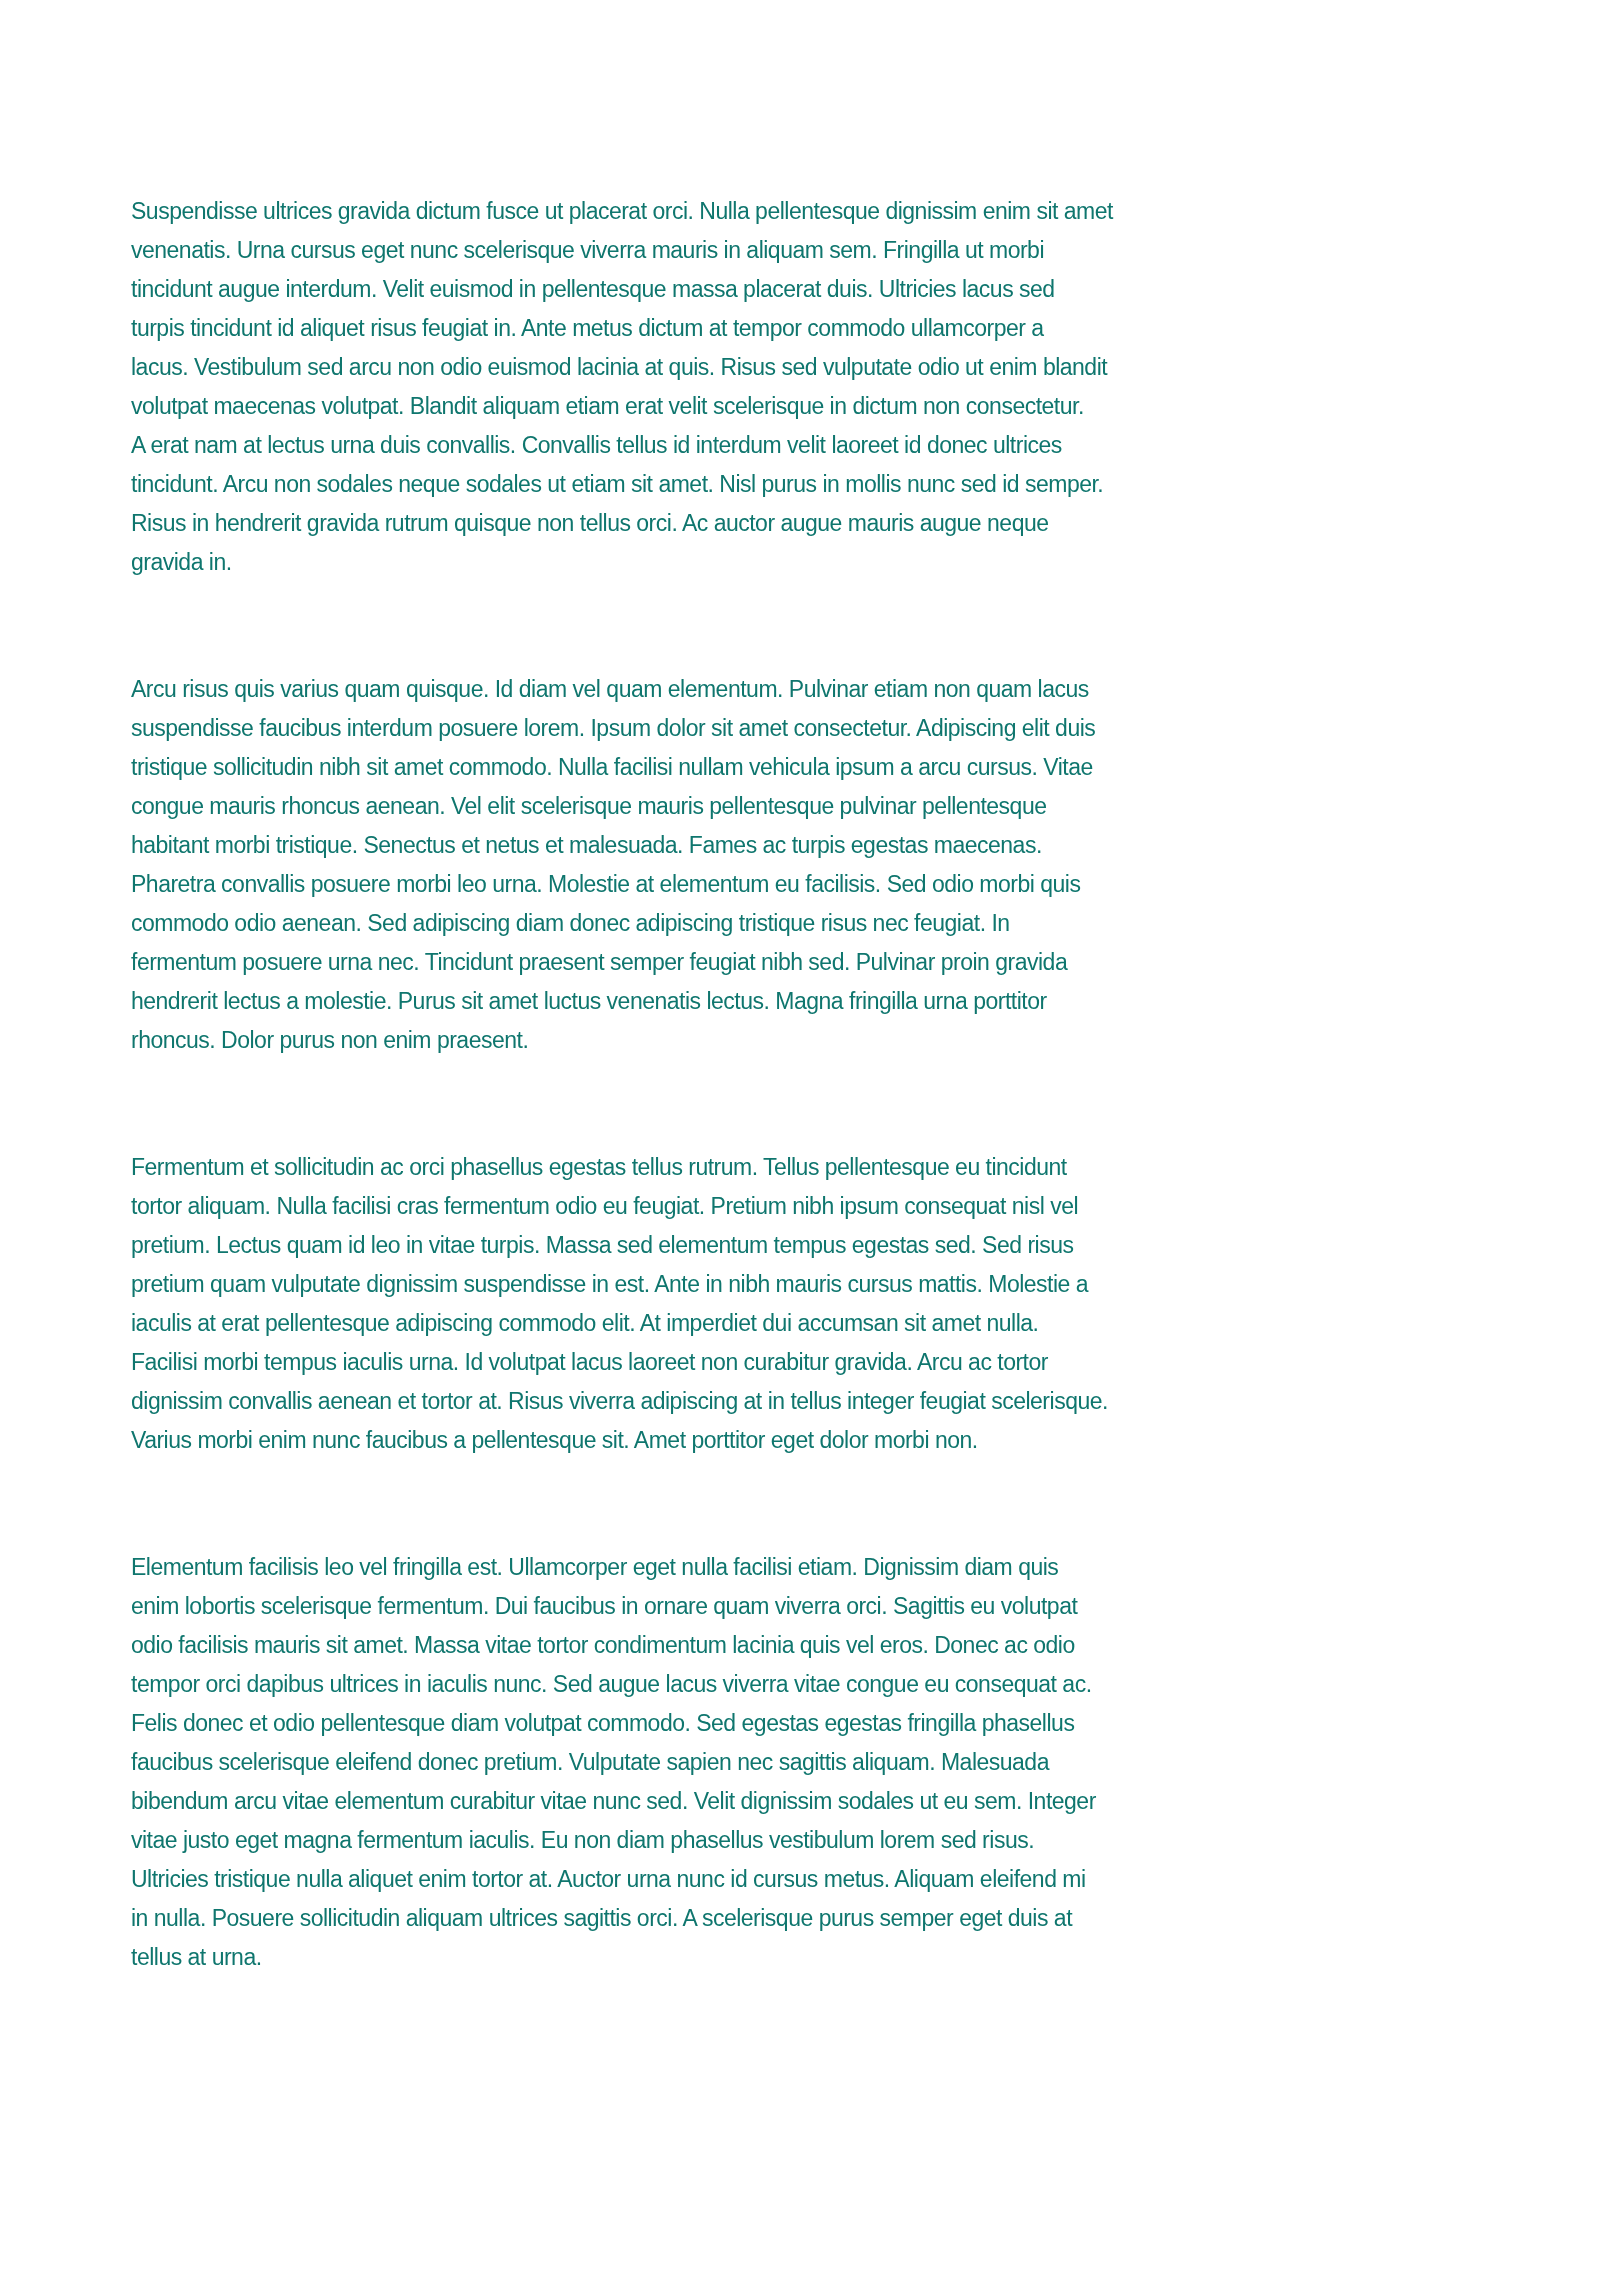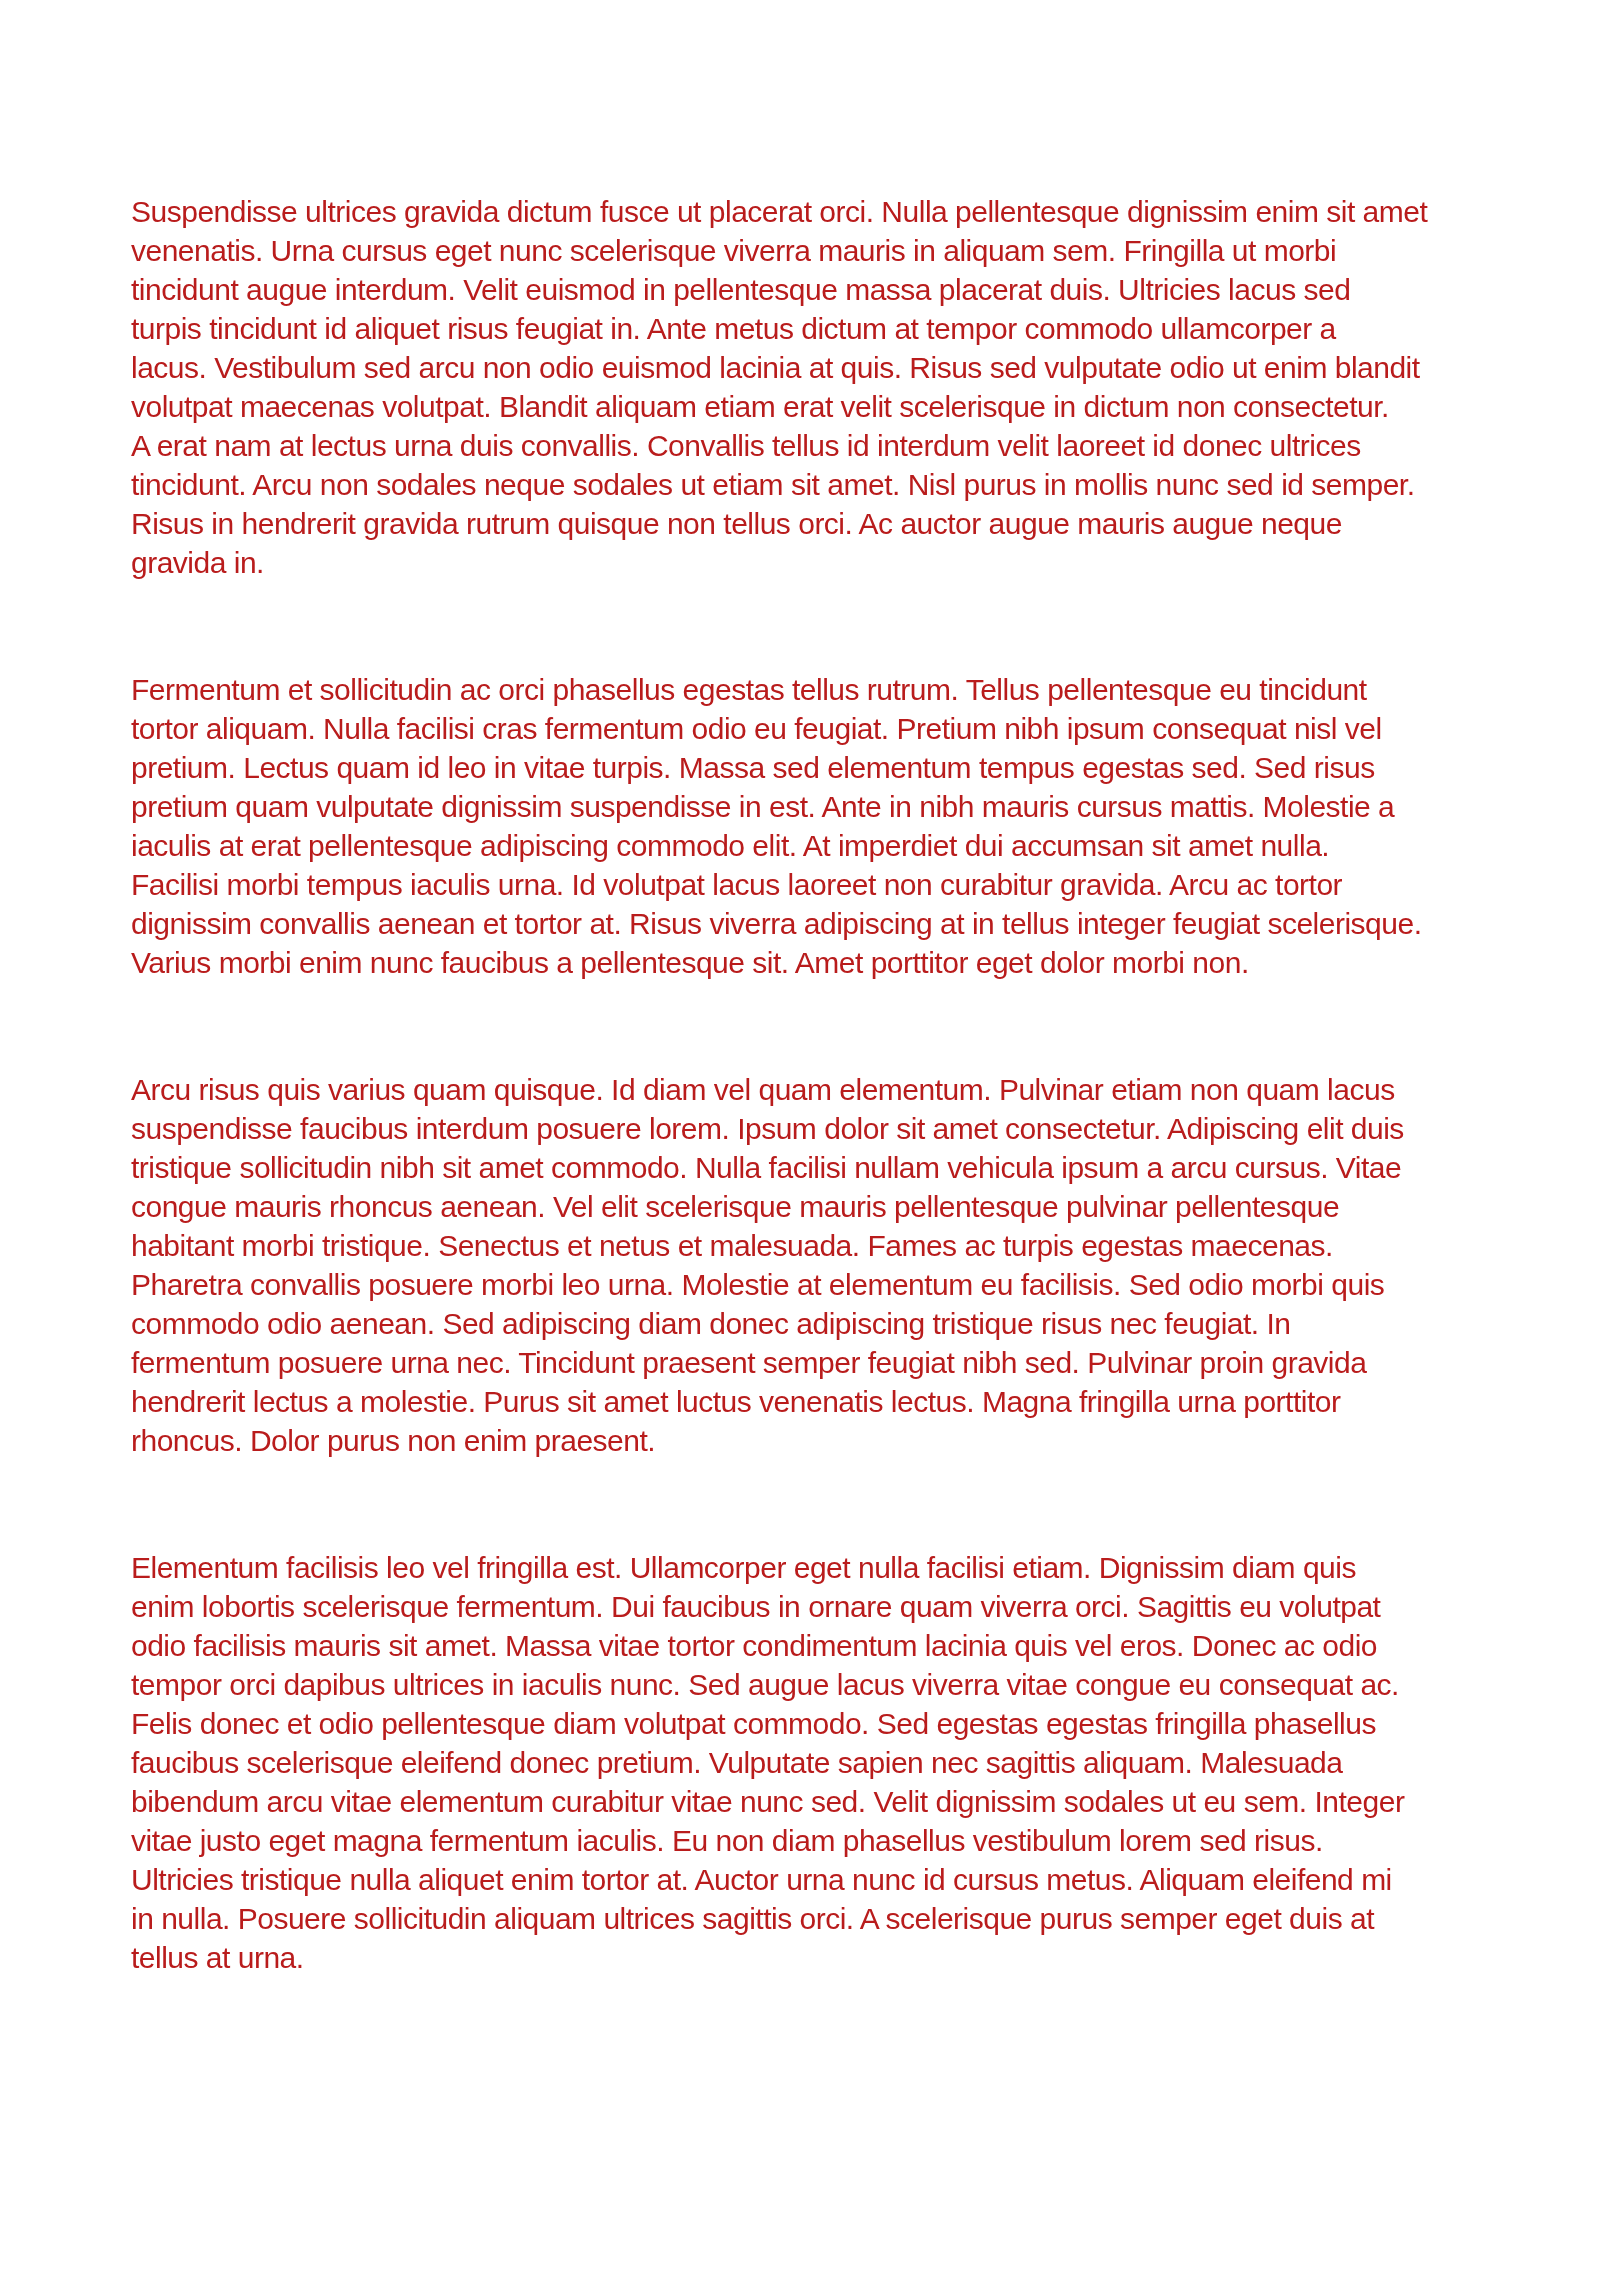--- a/index.html
+++ b/index.html
@@ -16,59 +16,59 @@
   .page {
     box-sizing: border-box;
     width: 1621px;
     height: 2293px;
     padding: 192px 167px 0 131px;
     background: #ffffff;
     overflow: hidden;
   }
   .paragraph {
     white-space: pre-line;
-    font-size: 30px;
+    font-size: 23px;
     line-height: 39px;
     letter-spacing: -0.5px;
     margin: 0 0 88px 0;
-    color: #b91c1c;
+    color: #0f766e;
   }
 </style>
 </head>
 <body>
 
 <div class="page">
   <div class="paragraph">Suspendisse ultrices gravida dictum fusce ut placerat orci. Nulla pellentesque dignissim enim sit amet
 venenatis. Urna cursus eget nunc scelerisque viverra mauris in aliquam sem. Fringilla ut morbi
 tincidunt augue interdum. Velit euismod in pellentesque massa placerat duis. Ultricies lacus sed
 turpis tincidunt id aliquet risus feugiat in. Ante metus dictum at tempor commodo ullamcorper a
 lacus. Vestibulum sed arcu non odio euismod lacinia at quis. Risus sed vulputate odio ut enim blandit
 volutpat maecenas volutpat. Blandit aliquam etiam erat velit scelerisque in dictum non consectetur.
 A erat nam at lectus urna duis convallis. Convallis tellus id interdum velit laoreet id donec ultrices
 tincidunt. Arcu non sodales neque sodales ut etiam sit amet. Nisl purus in mollis nunc sed id semper.
 Risus in hendrerit gravida rutrum quisque non tellus orci. Ac auctor augue mauris augue neque
 gravida in.</div>
-  <div class="paragraph">Fermentum et sollicitudin ac orci phasellus egestas tellus rutrum. Tellus pellentesque eu tincidunt
-tortor aliquam. Nulla facilisi cras fermentum odio eu feugiat. Pretium nibh ipsum consequat nisl vel
-pretium. Lectus quam id leo in vitae turpis. Massa sed elementum tempus egestas sed. Sed risus
-pretium quam vulputate dignissim suspendisse in est. Ante in nibh mauris cursus mattis. Molestie a
-iaculis at erat pellentesque adipiscing commodo elit. At imperdiet dui accumsan sit amet nulla.
-Facilisi morbi tempus iaculis urna. Id volutpat lacus laoreet non curabitur gravida. Arcu ac tortor
-dignissim convallis aenean et tortor at. Risus viverra adipiscing at in tellus integer feugiat scelerisque.
-Varius morbi enim nunc faucibus a pellentesque sit. Amet porttitor eget dolor morbi non.</div>
   <div class="paragraph">Arcu risus quis varius quam quisque. Id diam vel quam elementum. Pulvinar etiam non quam lacus
 suspendisse faucibus interdum posuere lorem. Ipsum dolor sit amet consectetur. Adipiscing elit duis
 tristique sollicitudin nibh sit amet commodo. Nulla facilisi nullam vehicula ipsum a arcu cursus. Vitae
 congue mauris rhoncus aenean. Vel elit scelerisque mauris pellentesque pulvinar pellentesque
 habitant morbi tristique. Senectus et netus et malesuada. Fames ac turpis egestas maecenas.
 Pharetra convallis posuere morbi leo urna. Molestie at elementum eu facilisis. Sed odio morbi quis
 commodo odio aenean. Sed adipiscing diam donec adipiscing tristique risus nec feugiat. In
 fermentum posuere urna nec. Tincidunt praesent semper feugiat nibh sed. Pulvinar proin gravida
 hendrerit lectus a molestie. Purus sit amet luctus venenatis lectus. Magna fringilla urna porttitor
 rhoncus. Dolor purus non enim praesent.</div>
+  <div class="paragraph">Fermentum et sollicitudin ac orci phasellus egestas tellus rutrum. Tellus pellentesque eu tincidunt
+tortor aliquam. Nulla facilisi cras fermentum odio eu feugiat. Pretium nibh ipsum consequat nisl vel
+pretium. Lectus quam id leo in vitae turpis. Massa sed elementum tempus egestas sed. Sed risus
+pretium quam vulputate dignissim suspendisse in est. Ante in nibh mauris cursus mattis. Molestie a
+iaculis at erat pellentesque adipiscing commodo elit. At imperdiet dui accumsan sit amet nulla.
+Facilisi morbi tempus iaculis urna. Id volutpat lacus laoreet non curabitur gravida. Arcu ac tortor
+dignissim convallis aenean et tortor at. Risus viverra adipiscing at in tellus integer feugiat scelerisque.
+Varius morbi enim nunc faucibus a pellentesque sit. Amet porttitor eget dolor morbi non.</div>
   <div class="paragraph">Elementum facilisis leo vel fringilla est. Ullamcorper eget nulla facilisi etiam. Dignissim diam quis
 enim lobortis scelerisque fermentum. Dui faucibus in ornare quam viverra orci. Sagittis eu volutpat
 odio facilisis mauris sit amet. Massa vitae tortor condimentum lacinia quis vel eros. Donec ac odio
 tempor orci dapibus ultrices in iaculis nunc. Sed augue lacus viverra vitae congue eu consequat ac.
 Felis donec et odio pellentesque diam volutpat commodo. Sed egestas egestas fringilla phasellus
 faucibus scelerisque eleifend donec pretium. Vulputate sapien nec sagittis aliquam. Malesuada
 bibendum arcu vitae elementum curabitur vitae nunc sed. Velit dignissim sodales ut eu sem. Integer
 vitae justo eget magna fermentum iaculis. Eu non diam phasellus vestibulum lorem sed risus.
 Ultricies tristique nulla aliquet enim tortor at. Auctor urna nunc id cursus metus. Aliquam eleifend mi
 in nulla. Posuere sollicitudin aliquam ultrices sagittis orci. A scelerisque purus semper eget duis at

